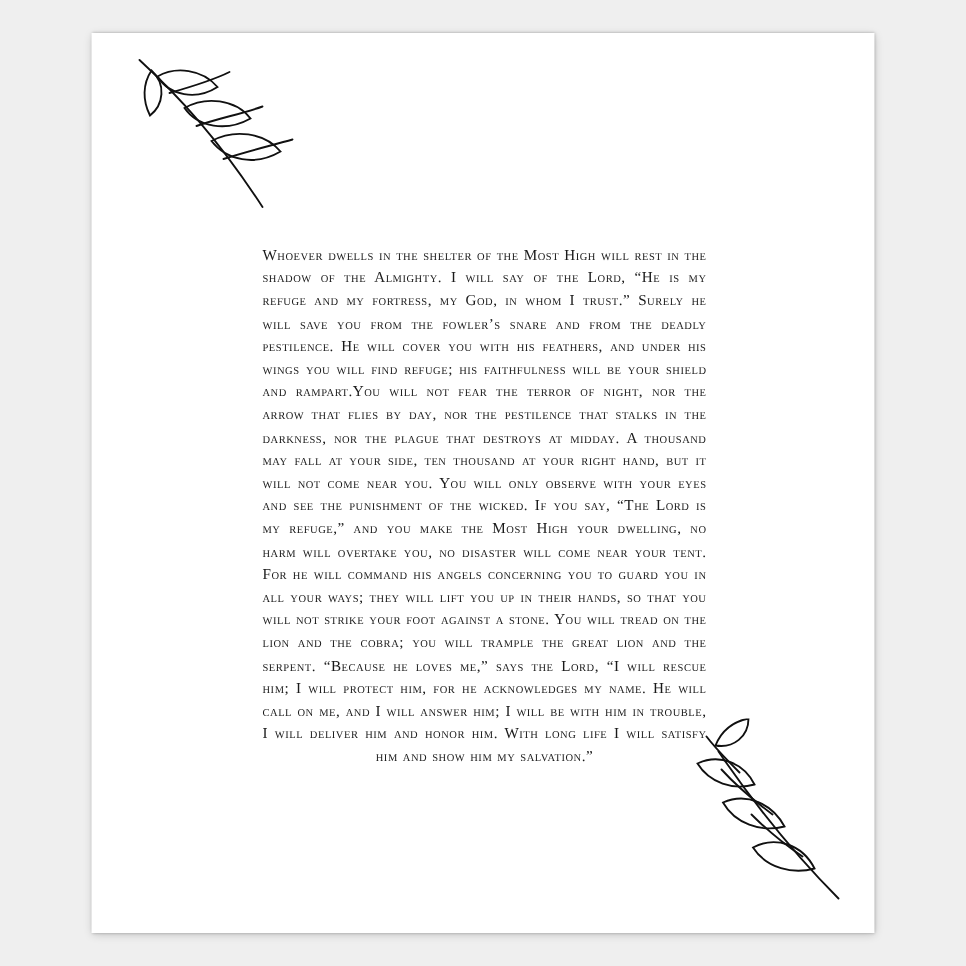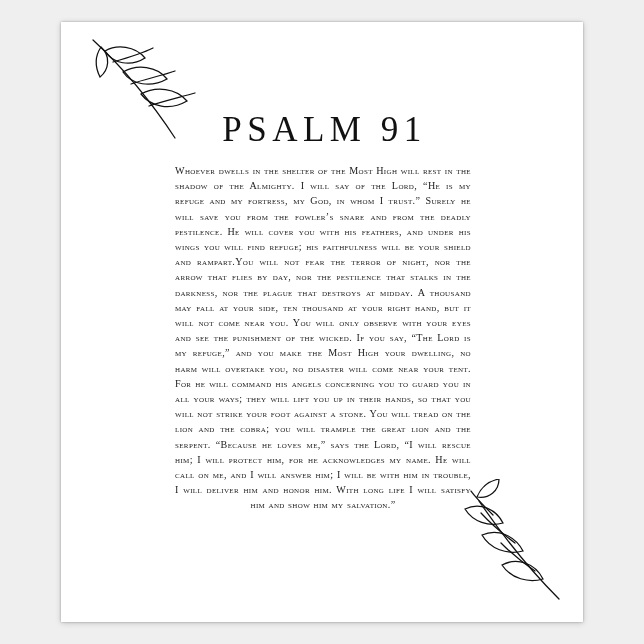--- a/index.html
+++ b/index.html
@@ -90,21 +90,20 @@
         <path d="M22 17 C 34 10, 52 12, 62 24 C 48 33, 30 30, 22 17 Z"></path>
         <path d="M40 38 C 54 30, 74 32, 84 45 C 68 54, 49 51, 40 38 Z"></path>
         <path d="M58 60 C 73 52, 93 54, 104 67 C 87 77, 68 73, 58 60 Z"></path>
         <path d="M30 28 C 44 24, 58 20, 70 14"></path>
         <path d="M48 50 C 62 45, 78 42, 92 37"></path>
         <path d="M66 72 C 81 67, 98 63, 112 59"></path>
         <path d="M18 13 C 12 22, 12 33, 17 43 C 26 36, 28 22, 18 13 Z"></path>
       </g>
     </svg>
 
-    <h1 id="title">PSALM 91</h1>
 
     <div id="body-text">Whoever dwells in the shelter of the Most High will rest in the shadow of the Almighty. I will say of the Lord, “He is my refuge and my fortress, my God, in whom I trust.” Surely he will save you from the fowler’s snare and from the deadly pestilence. He will cover you with his feathers, and under his wings you will find refuge; his faithfulness will be your shield and rampart.You will not fear the terror of night, nor the arrow that flies by day, nor the pestilence that stalks in the darkness, nor the plague that destroys at midday. A thousand may fall at your side, ten thousand at your right hand, but it will not come near you. You will only observe with your eyes and see the punishment of the wicked. If you say, “The Lord is my refuge,” and you make the Most High your dwelling, no harm will overtake you, no disaster will come near your tent. For he will command his angels concerning you to guard you in all your ways; they will lift you up in their hands, so that you will not strike your foot against a stone. You will tread on the lion and the cobra; you will trample the great lion and the serpent. “Because he loves me,” says the Lord, “I will rescue him; I will protect him, for he acknowledges my name. He will call on me, and I will answer him; I will be with him in trouble, I will deliver him and honor him. With long life I will satisfy him and show him my salvation.”</div>
 
     <svg id="leaf-bottom" class="leaf" viewBox="0 0 120 125">
       <g fill="none" stroke="#111111" stroke-width="1.25" stroke-linecap="round">
         <path d="M112 120 C 88 96, 62 66, 32 22"></path>
         <path d="M96 100 C 82 104, 64 100, 55 86 C 70 78, 88 84, 96 100 Z"></path>
         <path d="M76 72 C 60 76, 43 70, 35 56 C 51 49, 68 57, 76 72 Z"></path>
         <path d="M56 44 C 42 48, 26 43, 18 30 C 33 23, 49 30, 56 44 Z"></path>
         <path d="M88 92 C 76 84, 64 74, 54 64"></path>

